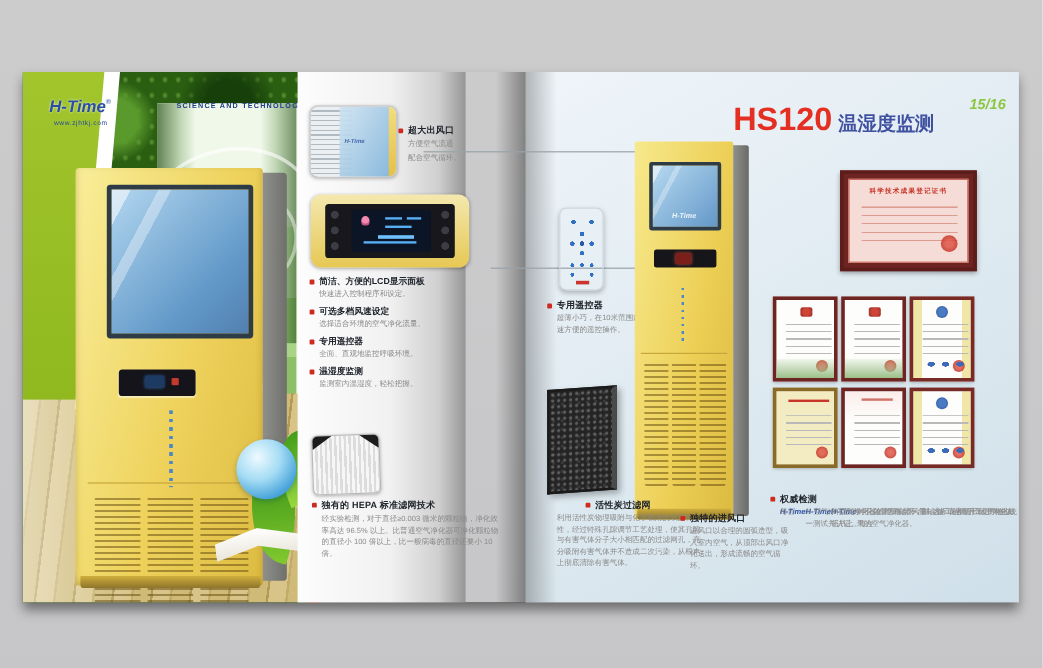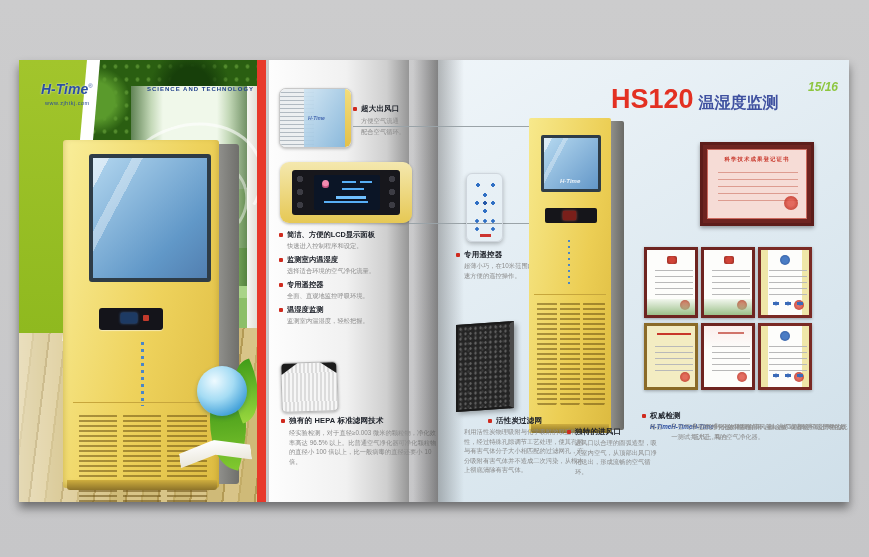--- a/index.html
+++ b/index.html
@@ -69,21 +69,21 @@
   .leaf1{left:18px;top:36px;width:46px;height:86px;background:linear-gradient(160deg,#2f8a12,#82c92f);border-radius:0 90% 0 90%;transform:rotate(16deg);}
   .leaf2{left:44px;top:18px;width:30px;height:58px;background:linear-gradient(200deg,#3f9c18,#9ad83f);border-radius:90% 0 90% 0;transform:rotate(-22deg);}
   .orb{left:10px;top:22px;width:50px;height:50px;border-radius:50%;
     background:radial-gradient(circle at 35% 30%,#eefaff,#a5dcf4 40%,#46a3da 75%,#2c7db4);box-shadow:0 2px 4px rgba(0,60,100,.3);}
   .book{left:-8px;top:96px;width:72px;height:24px;background:linear-gradient(#ffffff,#e9e6da);transform:rotate(-7deg);
     clip-path:polygon(0 40%,50% 0,100% 38%,100% 100%,50% 62%,0 100%);box-shadow:0 2px 3px rgba(0,0,0,.25);}
 
   .red-stripe{left:238px;top:0;width:9px;height:442px;background:#e8392b;}
 
   
-  .left-info{left:250px;top:0;width:140px;height:442px;
+  .left-info{left:229px;top:0;width:140px;height:442px;
     background:linear-gradient(to right,#fdfdfd,#f1f1f1 55%,#cfcfcf 84%,#969696 100%);}
   .ph-frame{border:1px solid #c8c8c8;border-radius:7px;overflow:hidden;box-shadow:0 1px 3px rgba(0,0,0,.25);background:#fff;}
   .outlet-photo{left:10px;top:28px;width:73px;height:60px;}
   .op-grille{left:0;top:0;width:34px;height:60px;background:#eceff1;
     background-image:repeating-linear-gradient(0deg,rgba(170,180,188,.9) 0 1px,transparent 1px 4px);}
   .op-cover{left:24px;top:0;width:42px;height:60px;background:linear-gradient(120deg,#cfe4f2,#7fb2d8);opacity:.92;}
   .op-edge{left:65px;top:0;width:8px;height:60px;background:linear-gradient(#f3dd7c,#e3bf47);}
   .op-brand{left:28px;top:26px;font-size:5px;font-style:italic;font-weight:bold;color:#2b4ea2;opacity:.8;}
 
   .lcd-photo{left:11px;top:102px;width:132px;height:61px;border-radius:9px;overflow:hidden;
@@ -294,21 +294,21 @@
         <div class="feat">
           <div class="row">
               <span class="bullet"></span>
               <span class="f-title">简洁、方便的LCD显示面板</span>
             </div>
           <div class="f-body">快速进入控制程序和设定。</div>
         </div>
         <div class="feat">
           <div class="row">
               <span class="bullet"></span>
-              <span class="f-title">监测室内温湿度</span>
+              <span class="f-title">可选多档风速设定</span>
             </div>
           <div class="f-body">选择适合环境的空气净化流量。</div>
         </div>
         <div class="feat">
           <div class="row">
               <span class="bullet"></span>
               <span class="f-title">专用遥控器</span>
             </div>
           <div class="f-body">全面、直观地监控呼吸环境。</div>
         </div>

